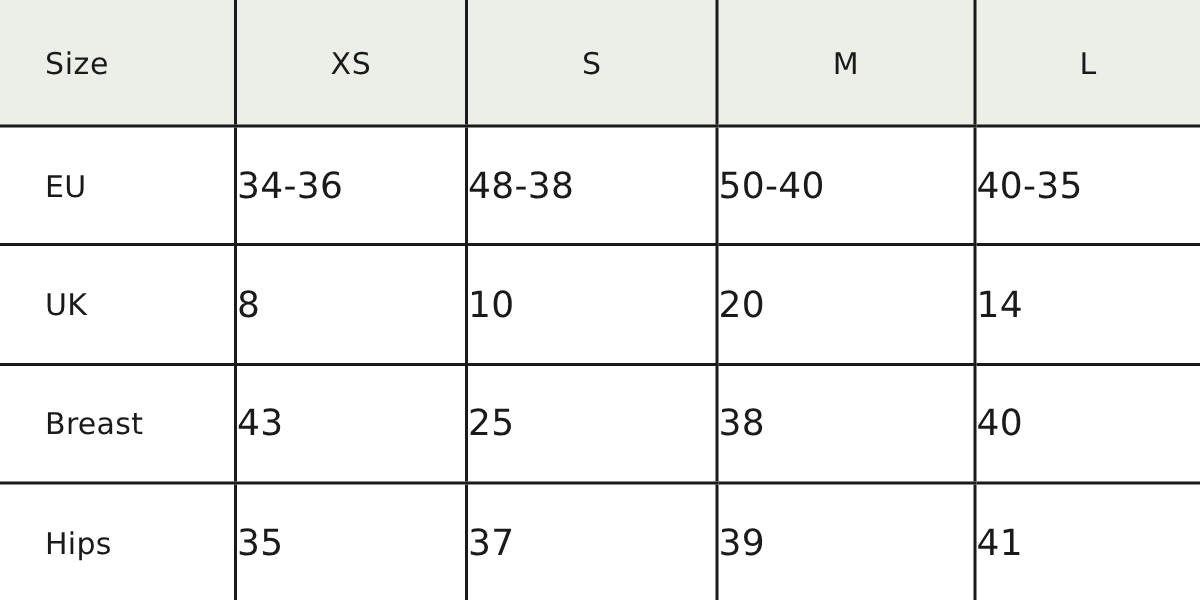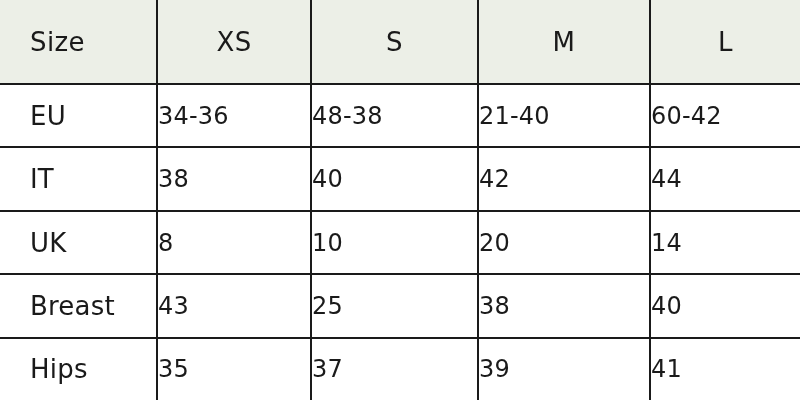--- a/index.html
+++ b/index.html
@@ -29,21 +29,21 @@
   #size-chart col.c-m     { width: 172px; }
   #size-chart col.c-l     { width: 150px; }
 
   #size-chart thead th {
     background: #ECEFE7;
     height: 83px;
     padding: 0;
     border: 0;
     border-bottom: 2px solid #1a1a1a;
     font-weight: 400;
-    font-size: 26px;
+    font-size: 20px;
     letter-spacing: 0.4px;
     text-align: center;
     vertical-align: middle;
     color: #1a1a1a;
     margin-top: 31px;
   }
   #size-chart thead th.head-label {
     text-align: left;
     padding-left: 30px;
   }
@@ -60,21 +60,21 @@
     font-size: 24px;
     letter-spacing: 0.2px;
     text-align: left;
     vertical-align: middle;
     background: #ffffff;
     color: #1a1a1a;
   }
   #size-chart tbody td.row-label {
     text-align: left;
     padding-left: 30px;
-    font-size: 26px;
+    font-size: 20px;
   }
   #size-chart tbody td.col-div {
     border-left: 2px solid #1a1a1a;
   }
   #size-chart tbody tr:last-child td {
     border-bottom: 0;
   }
 </style>
 </head>
 <body>
@@ -94,29 +94,22 @@
       <th class="col-div">S</th>
       <th class="col-div">M</th>
       <th class="col-div">L</th>
     </tr>
   </thead>
   <tbody>
     <tr>
       <td class="row-label">EU</td>
       <td class="col-div">34-36</td>
       <td class="col-div">48-38</td>
-      <td class="col-div">21-40</td>
-      <td class="col-div">60-42</td>
-    </tr>
-    <tr>
-      <td class="row-label">IT</td>
-      <td class="col-div">38</td>
-      <td class="col-div">40</td>
-      <td class="col-div">42</td>
-      <td class="col-div">44</td>
+      <td class="col-div">50-40</td>
+      <td class="col-div">40-35</td>
     </tr>
     <tr>
       <td class="row-label">UK</td>
       <td class="col-div">8</td>
       <td class="col-div">10</td>
       <td class="col-div">20</td>
       <td class="col-div">14</td>
     </tr>
     <tr>
       <td class="row-label">Breast</td>

